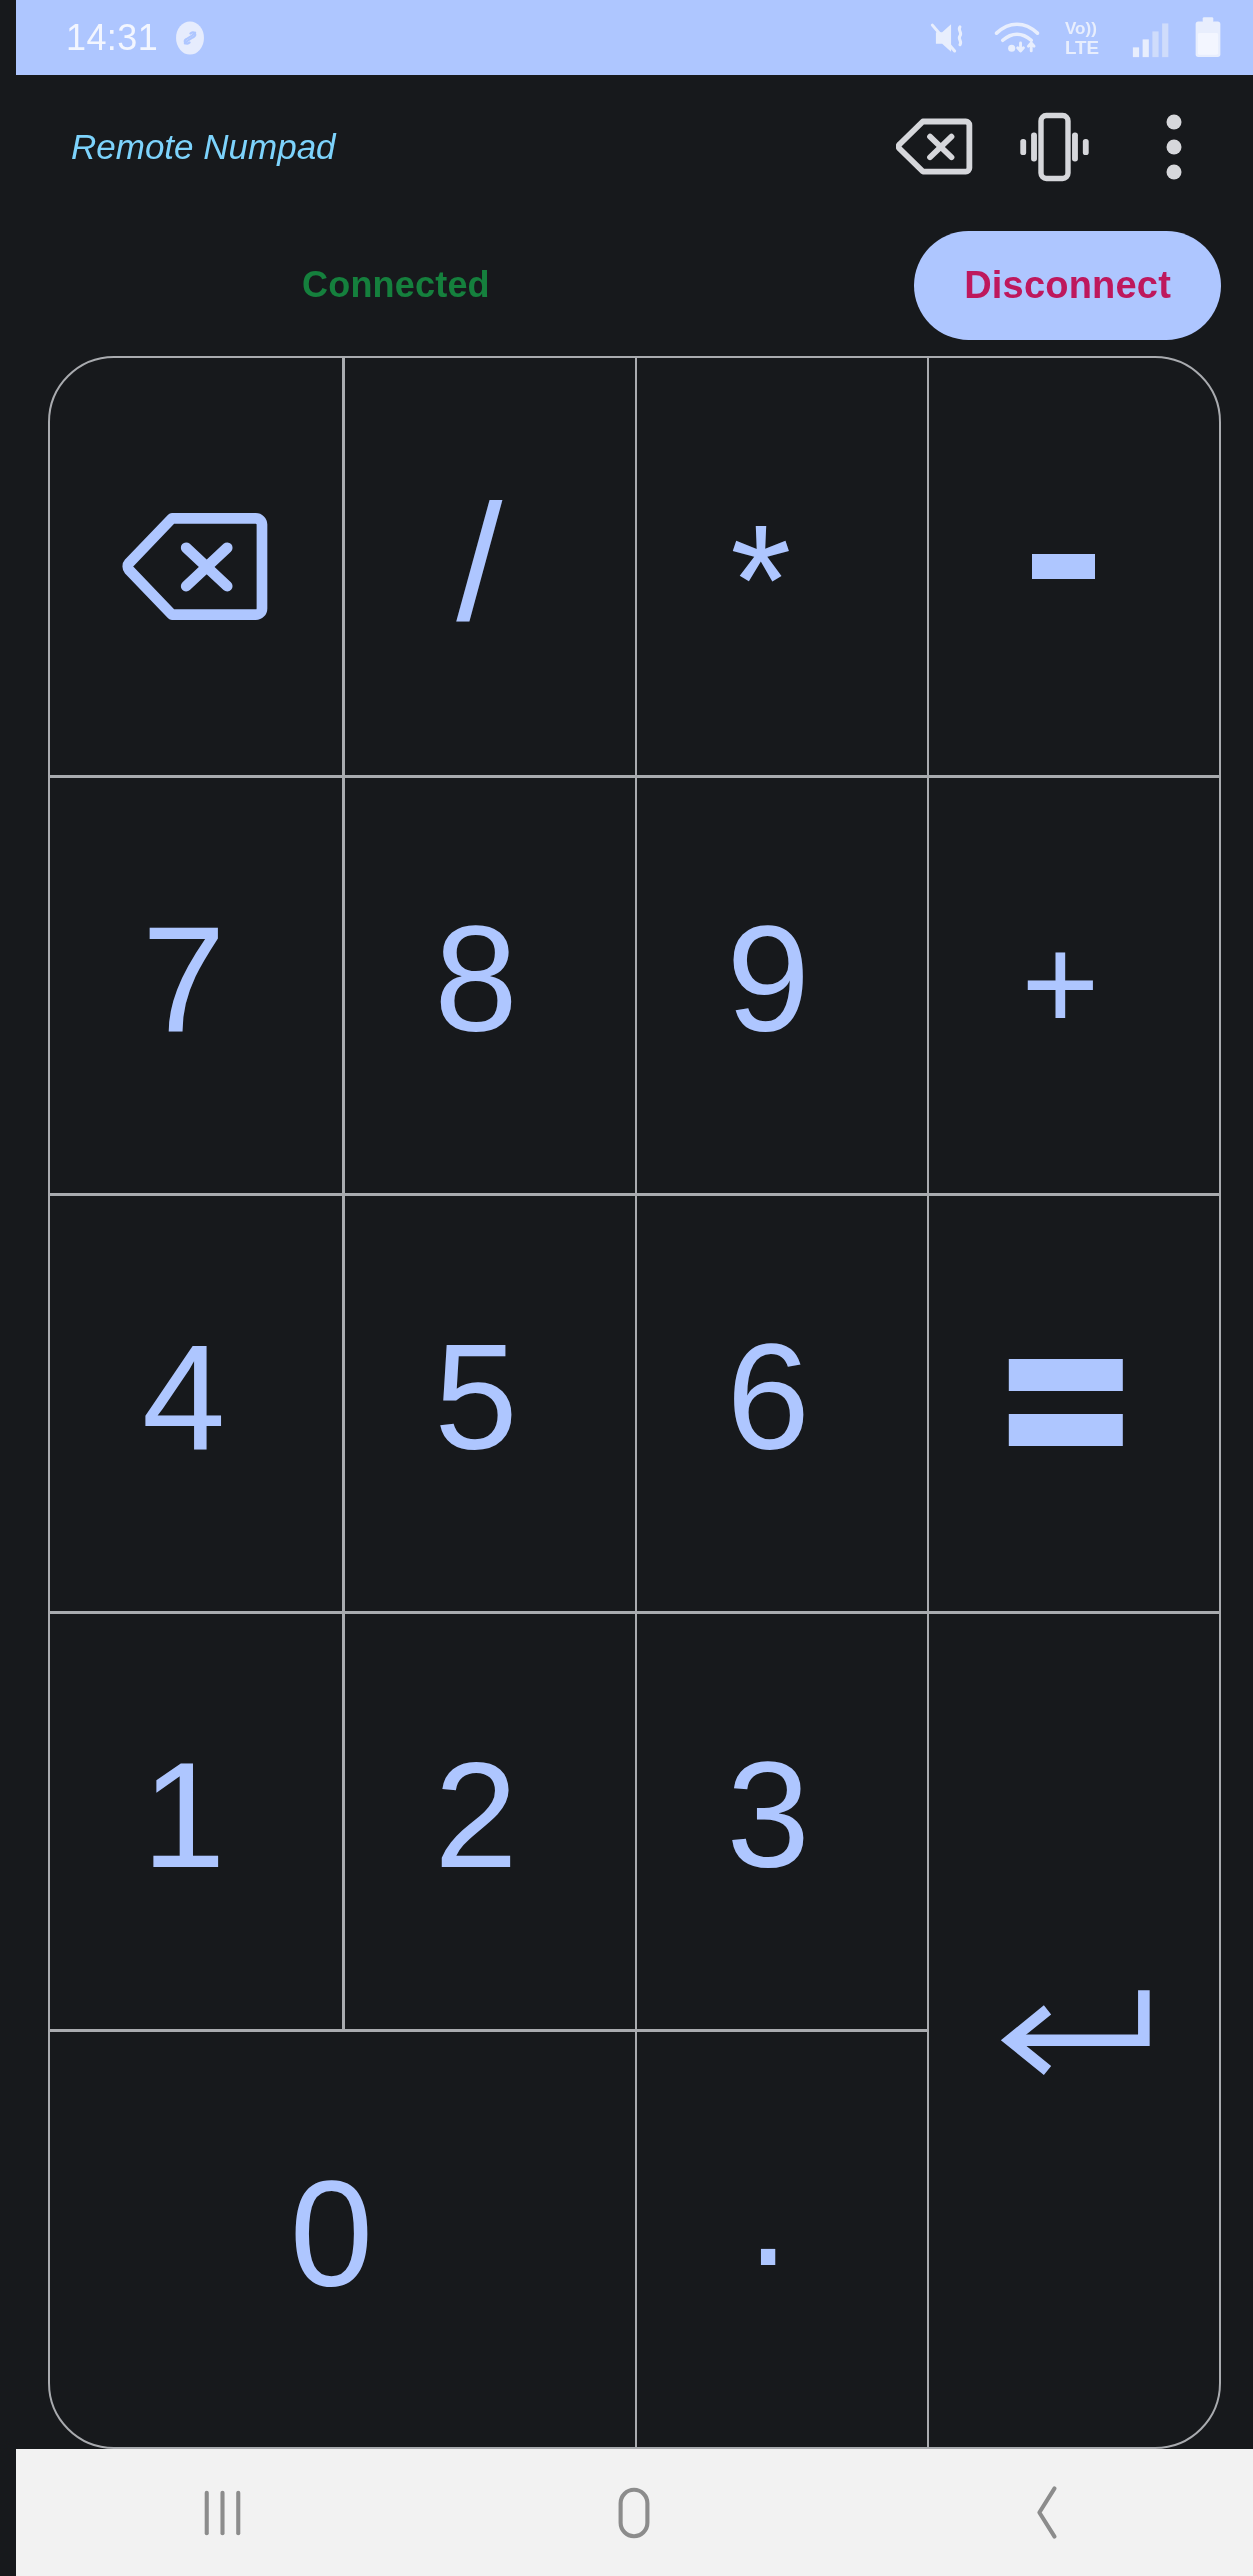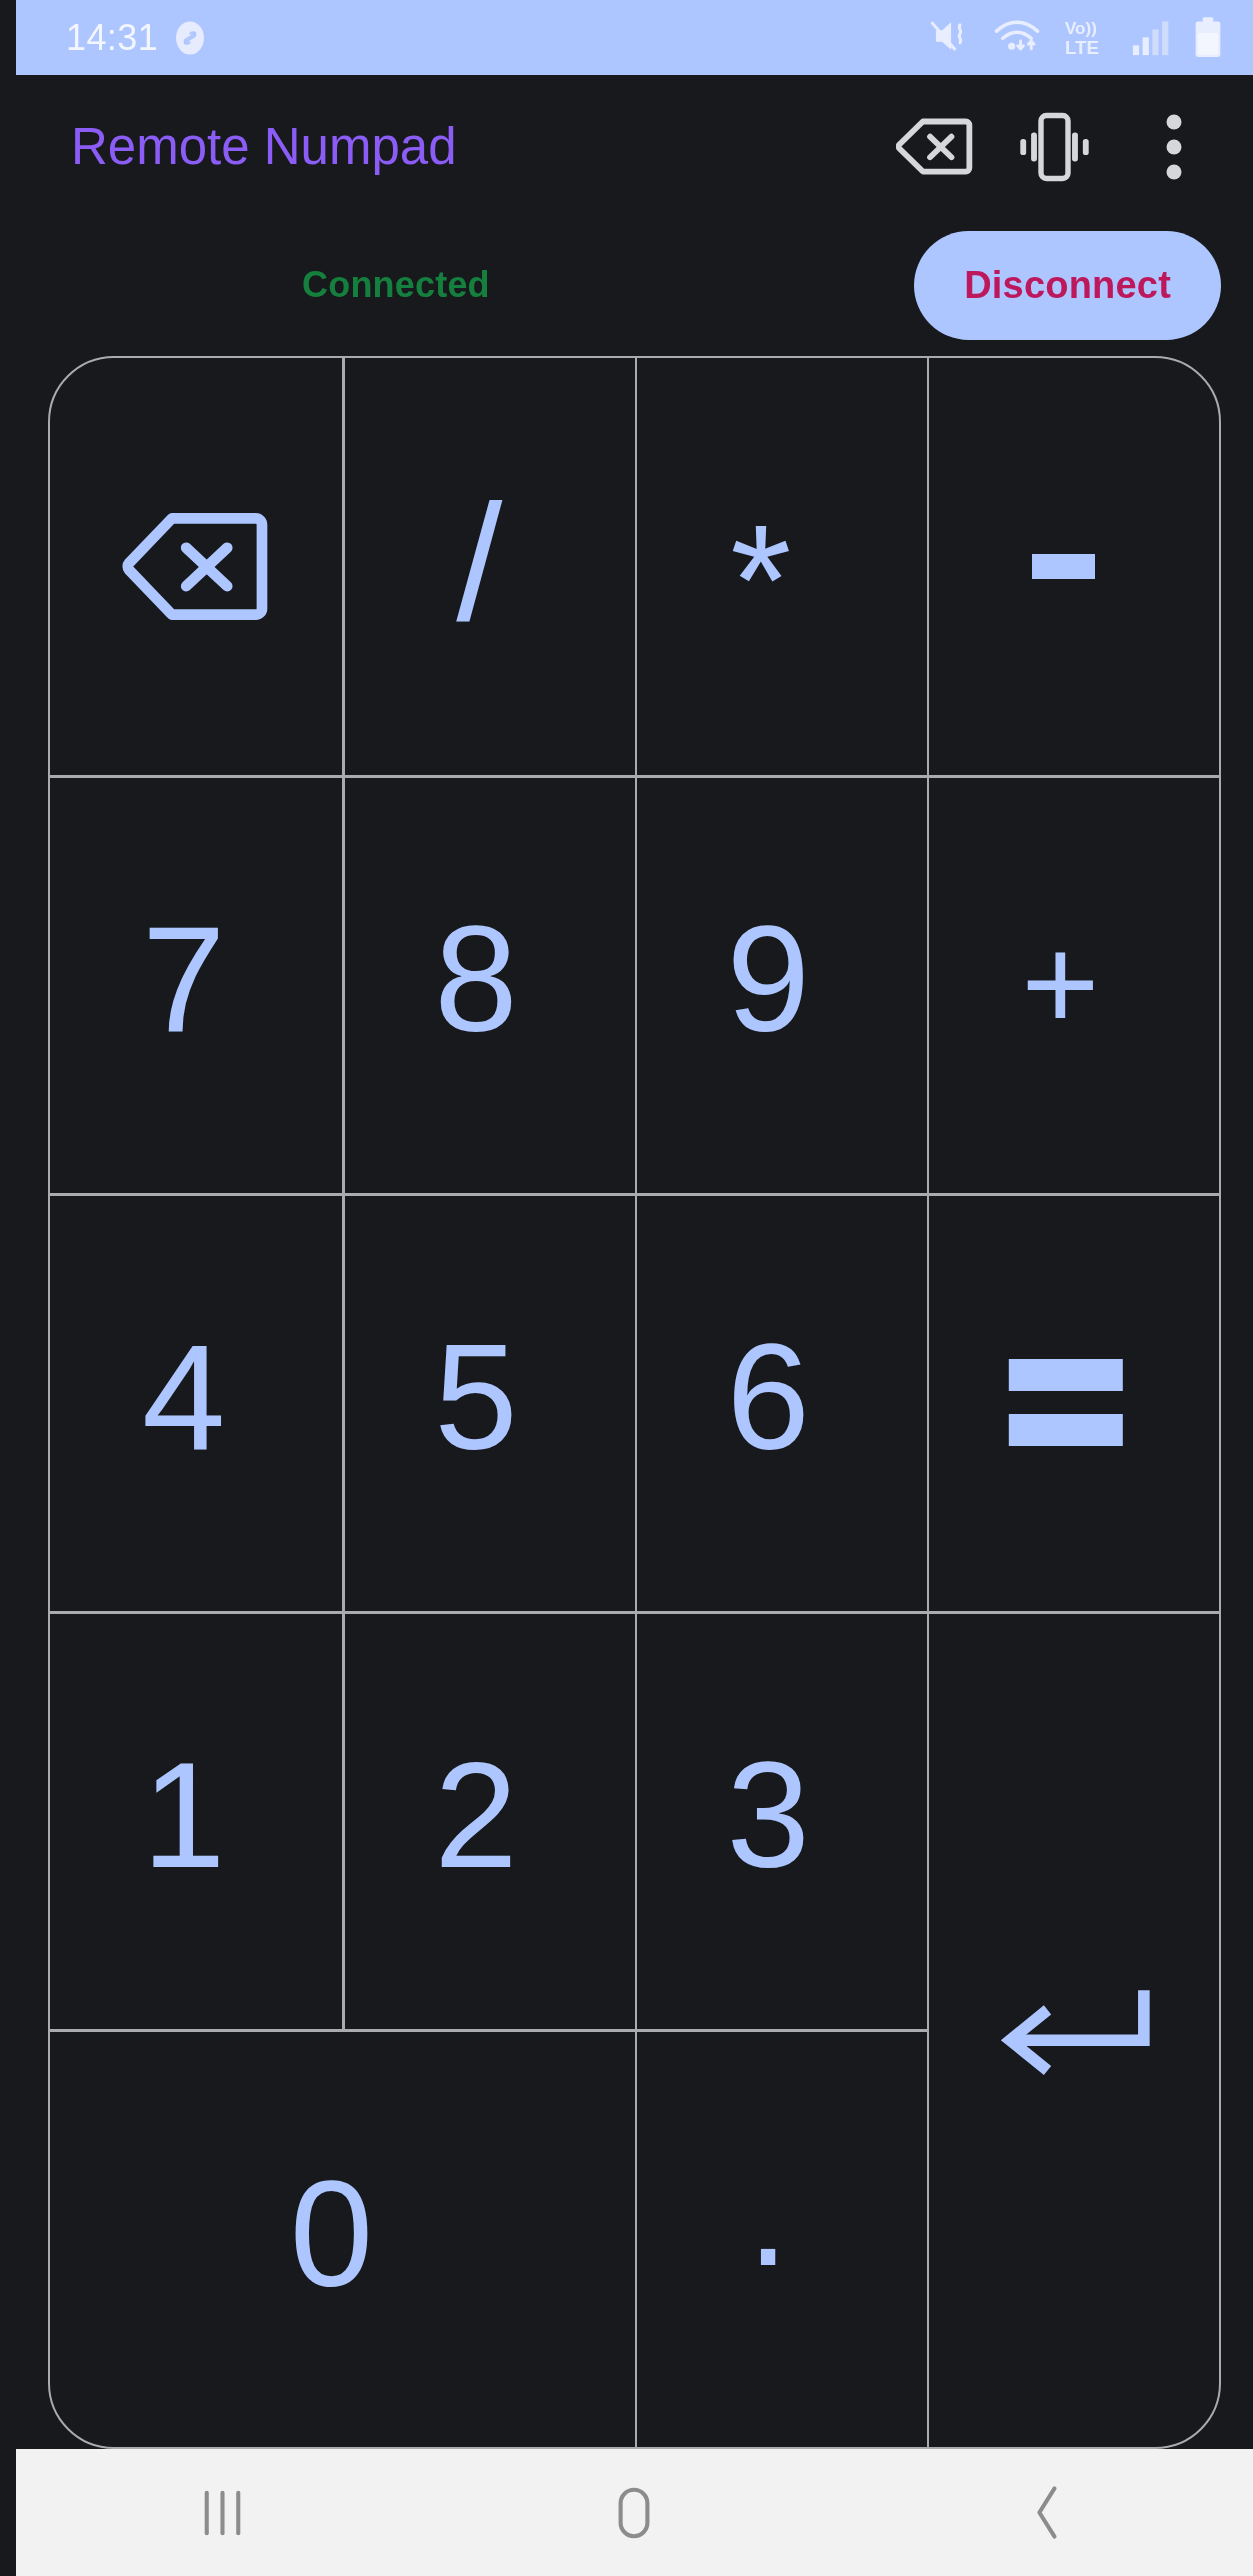--- a/index.html
+++ b/index.html
@@ -32,38 +32,39 @@
     flex: 0 0 auto;
   }
   .status-left { display: flex; align-items: center; gap: 14.3px; }
   .status-clock {
     color: #f3f6ff;
     font-size: 36px;
     letter-spacing: 0.4px;
     font-weight: 400;
   }
   .shazam { width: 36px; height: 36px; display:block; }
-  .status-right { display: flex; align-items: flex-start; gap: 22px; }
+  .status-right { display: flex; align-items: flex-end; gap: 22px; }
   .status-right svg { display: block; }
 
   
   .app-bar {
     height: 143px;
     display: flex;
     align-items: center;
     padding: 0 36px 0 55px;
     flex: 0 0 auto;
     background: #17191c;
   }
   .app-title {
-    color: #8b5cf6;
-    font-size: 51px;
+    color: #7dd3fc;
+    font-size: 35px;
     font-weight: 400;
     letter-spacing: 0px;
     white-space: nowrap;
+    font-style: italic;
   }
   .app-bar-actions {
     margin-left: auto;
     display: flex;
     align-items: center;
     gap: 34px;
   }
   .icon-btn {
     width: 86px; height: 86px;
     display: flex; align-items: center; justify-content: center;

